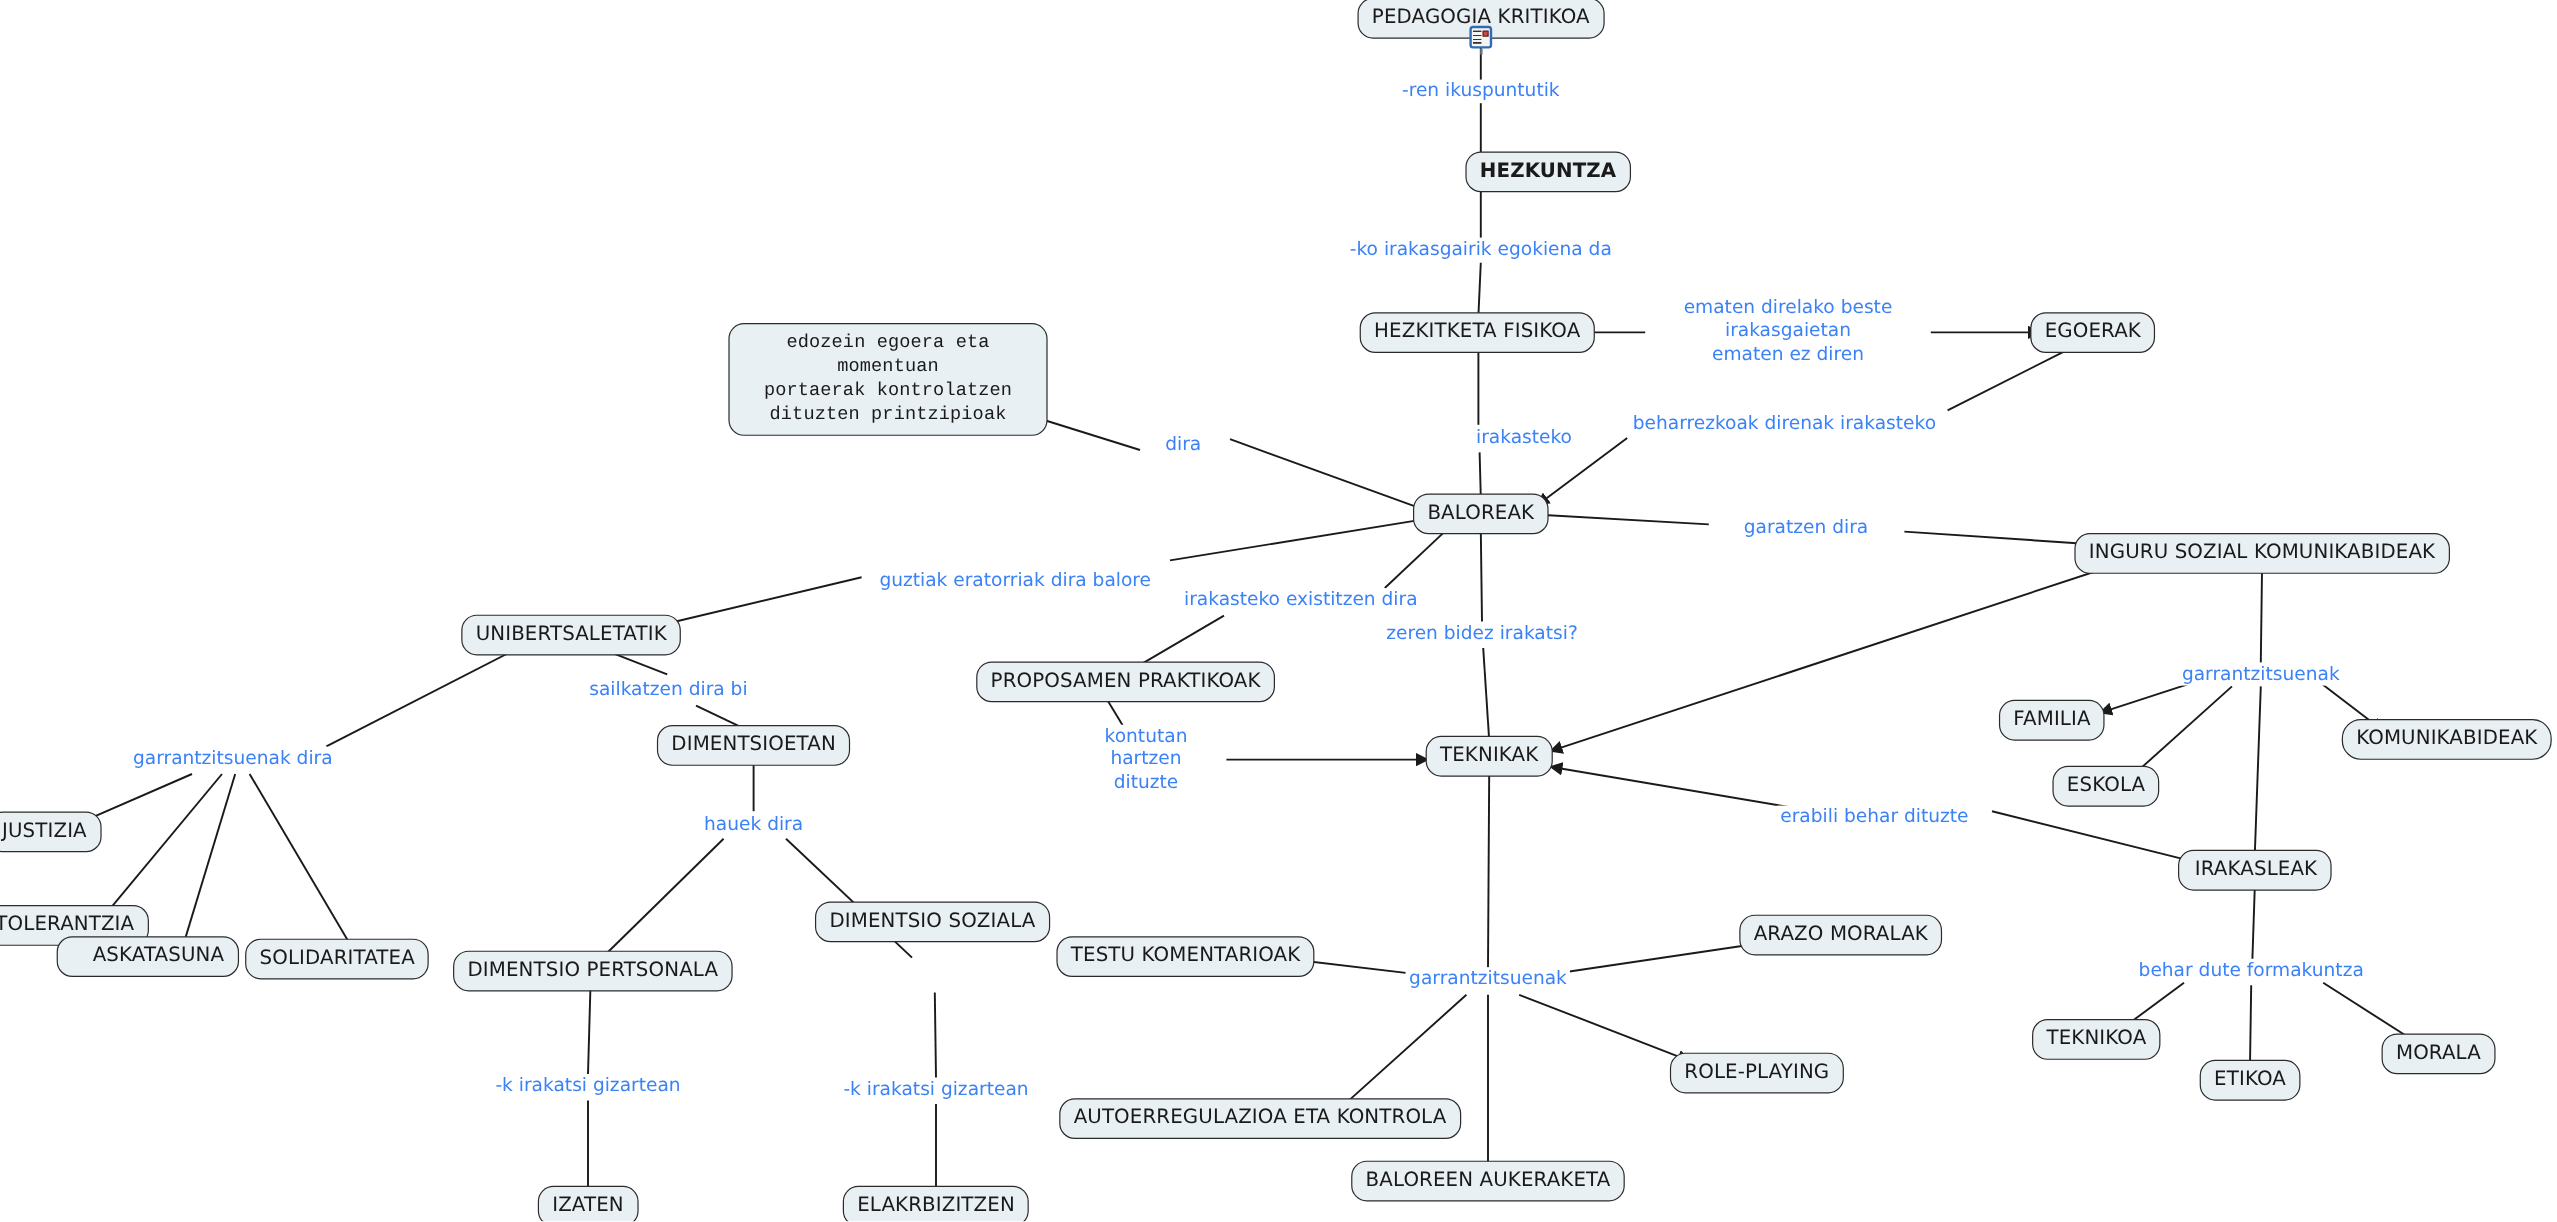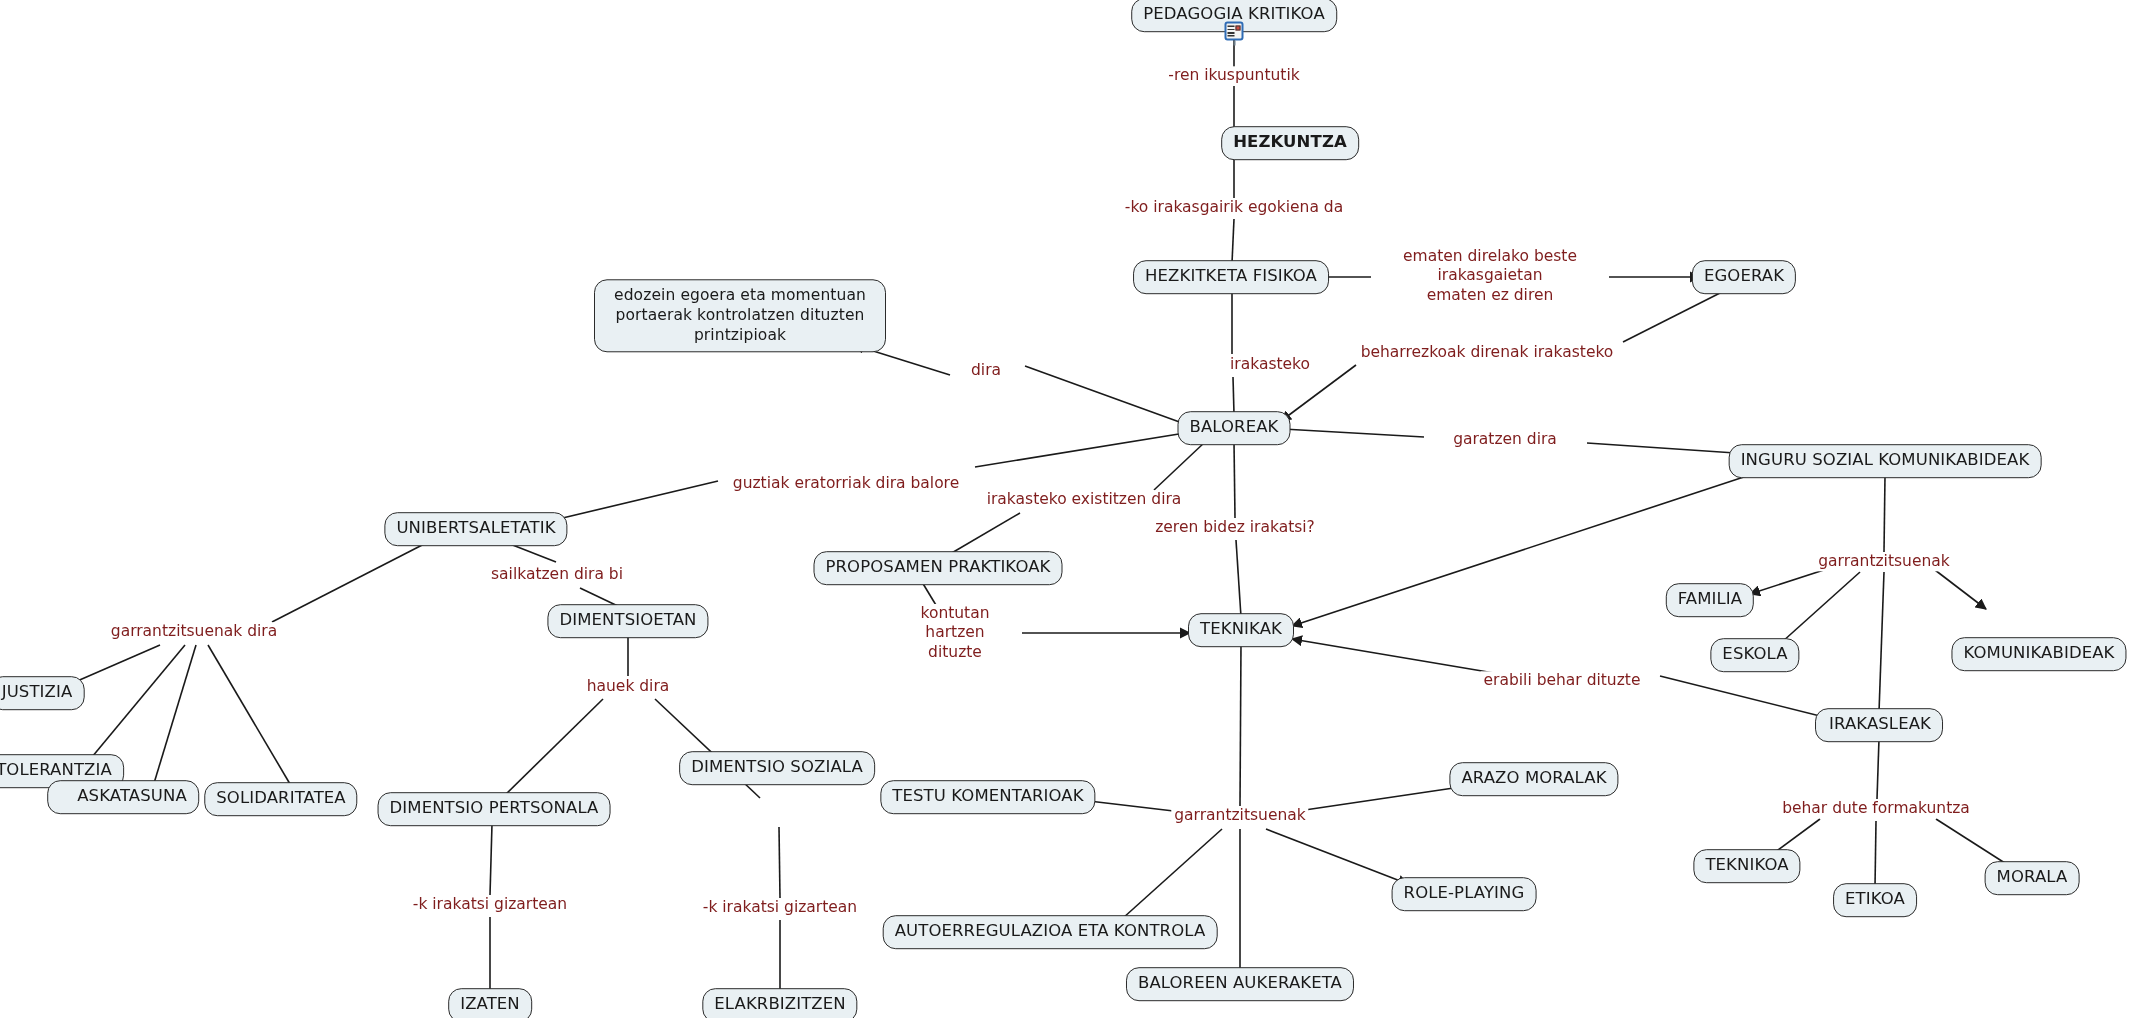--- a/index.html
+++ b/index.html
@@ -47,21 +47,21 @@
     white-space: normal;
     line-height: 1.3;
   }
   .node.small {
     font-size: 15.5px;
   }
   .link-label {
     position: absolute;
     transform: translate(-50%, -50%);
     font-size: 15.5px;
-    color: #7f1d1d;
+    color: #3b82f6;
     background: #ffffff;
     text-align: center;
     white-space: nowrap;
     line-height: 1.25;
     padding: 0 3px;
     font-family: "DejaVu Sans", sans-serif;
   }
   .link-label.wrap {
     white-space: normal;
   }
@@ -199,28 +199,28 @@
       <path d="M 1820 819 L 1774 853"></path>
       <path d="M 1876 821 L 1875 887"></path>
       <path d="M 1936 819 L 2008 865"></path>
     </g>
   </svg>
 
   <div class="node" style="left:1234px;top:15px;"><span>PEDAGOGIA KRITIKOA</span></div>
   <div class="node" style="left:1290px;top:143px;font-weight:bold;"><span>HEZKUNTZA</span></div>
   <div class="node" style="left:1231px;top:277px;"><span>HEZKITKETA FISIKOA</span></div>
   <div class="node" style="left:1744px;top:277px;"><span>EGOERAK</span></div>
-  <div class="node multiline small" style="left:740px;top:316px;width:292px;"><span>edozein egoera eta momentuan<br>portaerak kontrolatzen dituzten printzipioak</span></div>
+  <div class="node multiline small" style="left:740px;top:316px;width:266px;font-family:Liberation Mono, monospace;"><span>edozein egoera eta momentuan<br>portaerak kontrolatzen dituzten printzipioak</span></div>
   <div class="node" style="left:1234px;top:428px;"><span>BALOREAK</span></div>
   <div class="node" style="left:1885px;top:461px;"><span>INGURU SOZIAL KOMUNIKABIDEAK</span></div>
   <div class="node" style="left:476px;top:529px;"><span>UNIBERTSALETATIK</span></div>
   <div class="node" style="left:938px;top:568px;"><span>PROPOSAMEN PRAKTIKOAK</span></div>
   <div class="node" style="left:1710px;top:600px;"><span>FAMILIA</span></div>
   <div class="node" style="left:628px;top:621px;"><span>DIMENTSIOETAN</span></div>
-  <div class="node" style="left:2039px;top:654px;"><span>KOMUNIKABIDEAK</span></div>
+  <div class="node" style="left:2039px;top:616px;border-radius:16px;"><span>KOMUNIKABIDEAK</span></div>
   <div class="node" style="left:1755px;top:655px;"><span>ESKOLA</span></div>
   <div class="node" style="left:1241px;top:630px;"><span>TEKNIKAK</span></div>
   <div class="node" style="left:37px;top:693px;"><span>JUSTIZIA</span></div>
   <div class="node" style="left:1879px;top:725px;padding-left:13px;"><span>IRAKASLEAK</span></div>
   <div class="node" style="left:54px;top:771px;"><span>TOLERANTZIA</span></div>
   <div class="node" style="left:281px;top:799px;"><span>SOLIDARITATEA</span></div>
   <div class="node" style="left:988px;top:797px;"><span>TESTU KOMENTARIOAK</span></div>
   <div class="node" style="left:1534px;top:779px;"><span>ARAZO MORALAK</span></div>
   <div class="node" style="left:123px;top:797px;padding-left:29px;"><span>ASKATASUNA</span></div>
   <div class="node" style="left:494px;top:809px;"><span>DIMENTSIO PERTSONALA</span></div>

